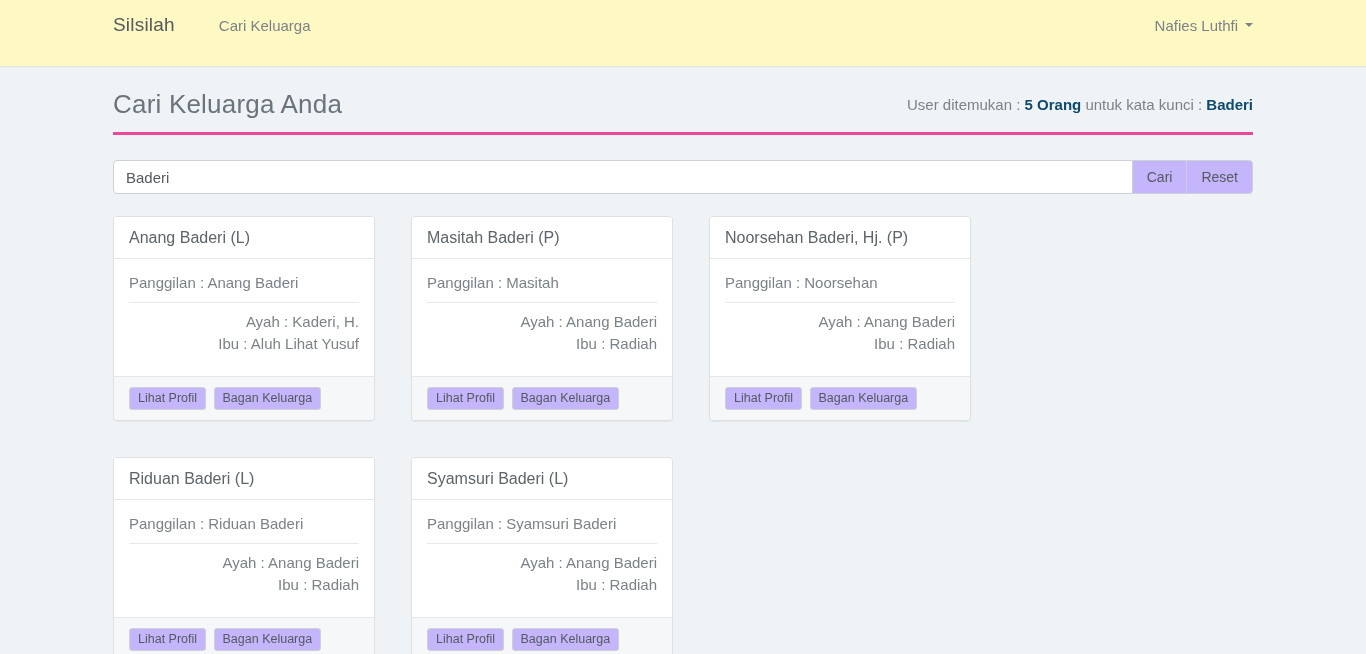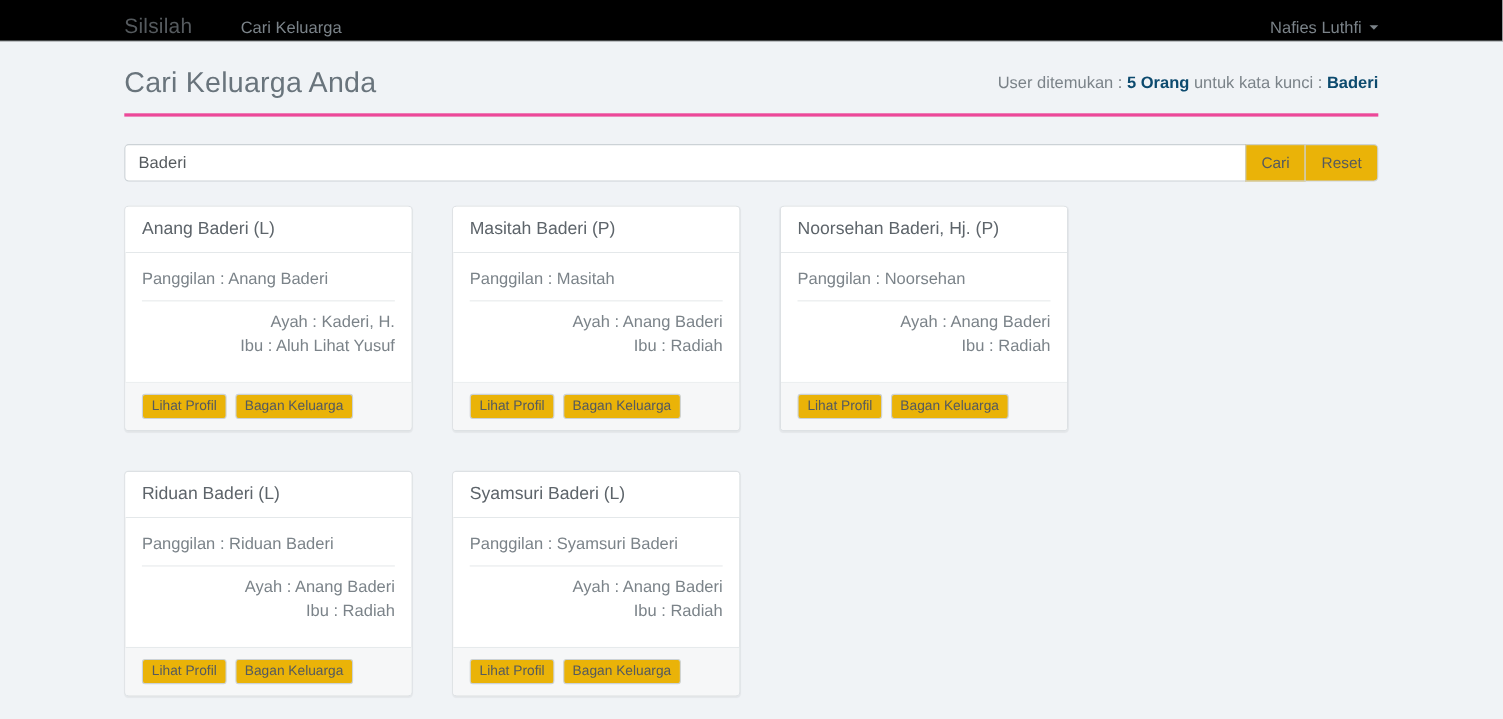--- a/index.html
+++ b/index.html
@@ -8,23 +8,23 @@
     width: 1366px; height: 654px;
     background: #f0f3f6;
     font-family: "Liberation Sans", sans-serif;
     color: #7b8389;
     overflow: hidden;
   }
   .container { width: 1140px; margin: 0 auto; }
 
   
   .navbar {
-    background: #000000;
+    background: #fef9c3;
     border-bottom: 1px solid #dfe3e6;
-    height: 38px;
+    height: 67px;
   }
   .navbar .container {
     display: flex; align-items: center; height: 50px;
   }
   .brand {
     font-size: 19px; color: #555a5e;
     text-decoration: none; margin-right: 30px;
     letter-spacing: 0.2px;
   }
   .nav-link {
@@ -65,21 +65,21 @@
     padding: 6px 12px;
     font-family: "Liberation Sans", sans-serif;
     font-size: 15px; color: #555a5e;
     background: #fff;
     border: 1px solid #ccd2d6;
     border-radius: 4px 0 0 4px;
     outline: none;
   }
   .btn {
     font-family: "Liberation Sans", sans-serif;
-    background: #eab308;
+    background: #c4b5fd;
     border: 1px solid #ccd2d6;
     color: #555a5e;
     cursor: pointer;
   }
   .search-btn {
     height: 34px; padding: 6px 14px; font-size: 14px;
     margin-left: -1px; border-radius: 0;
   }
   .search-btn.last { border-radius: 0 4px 4px 0; }
 

